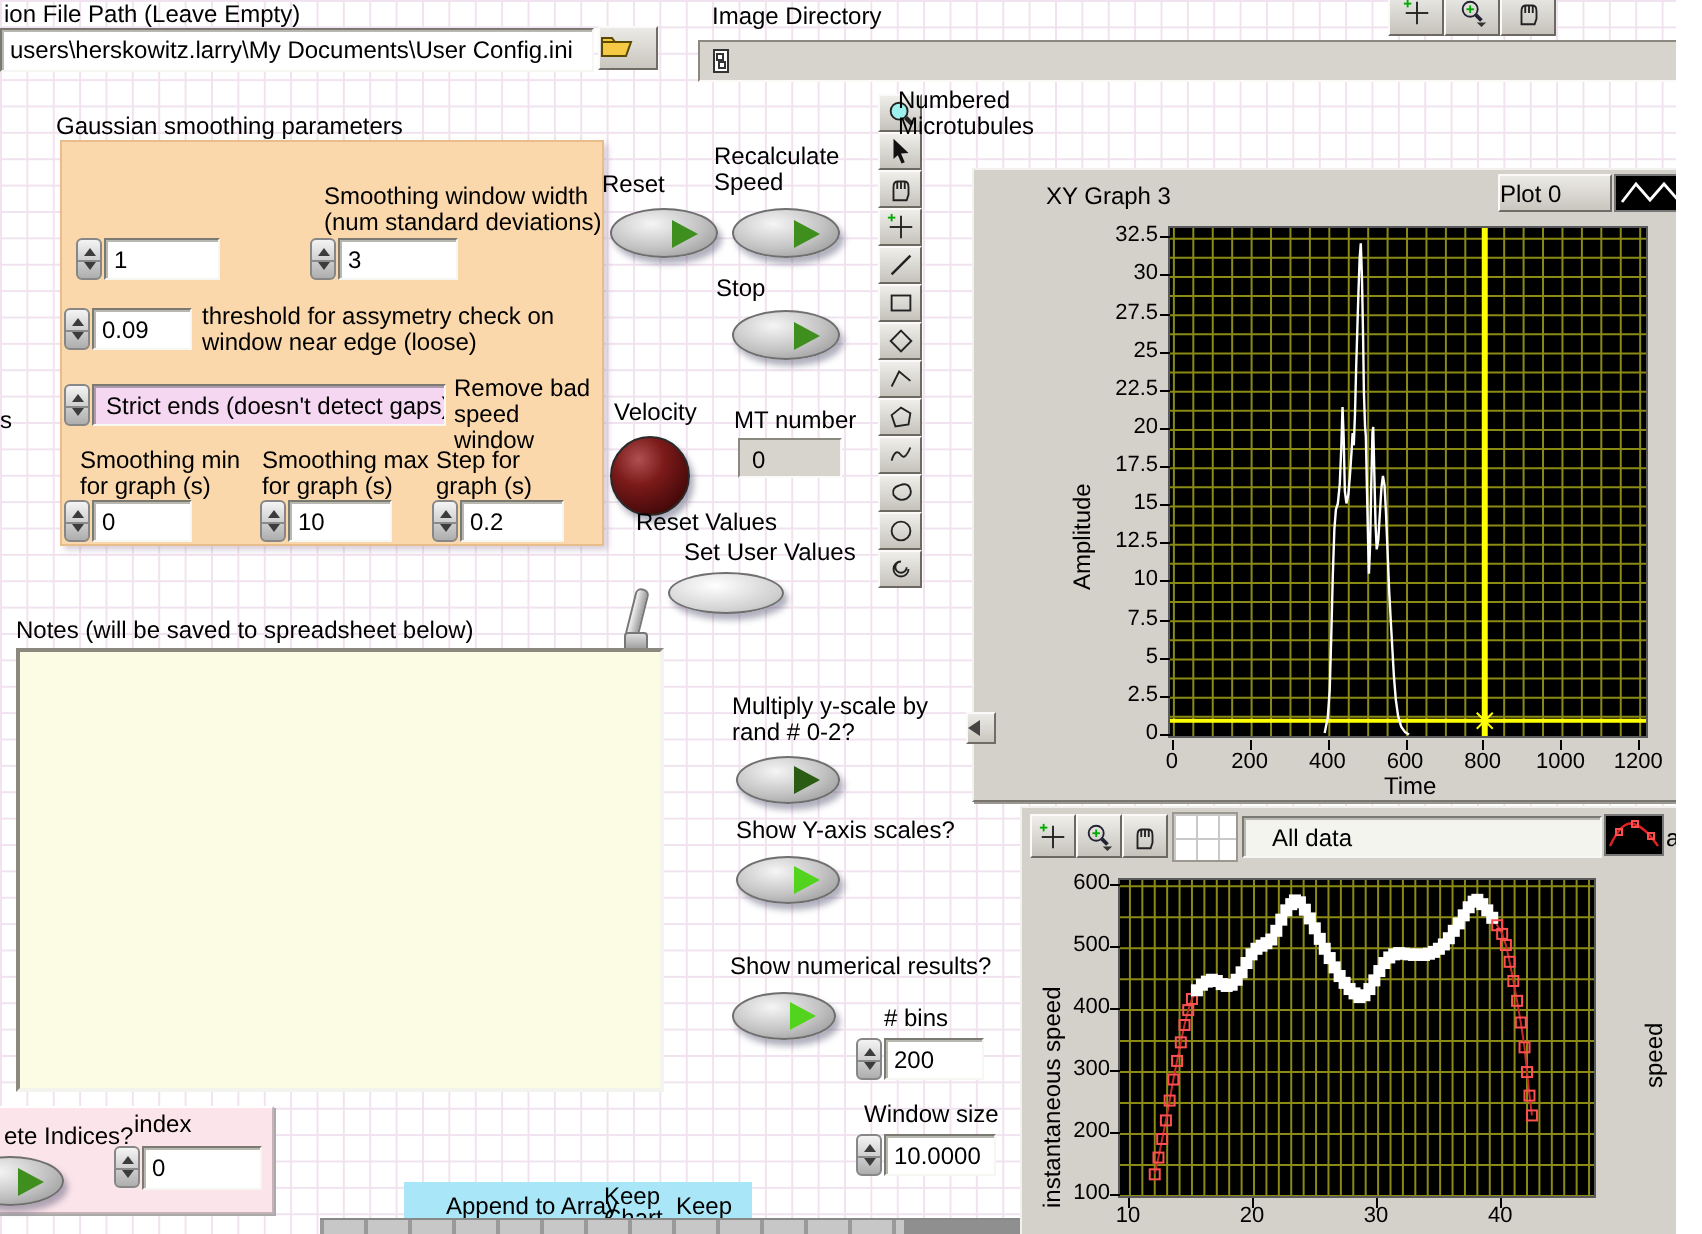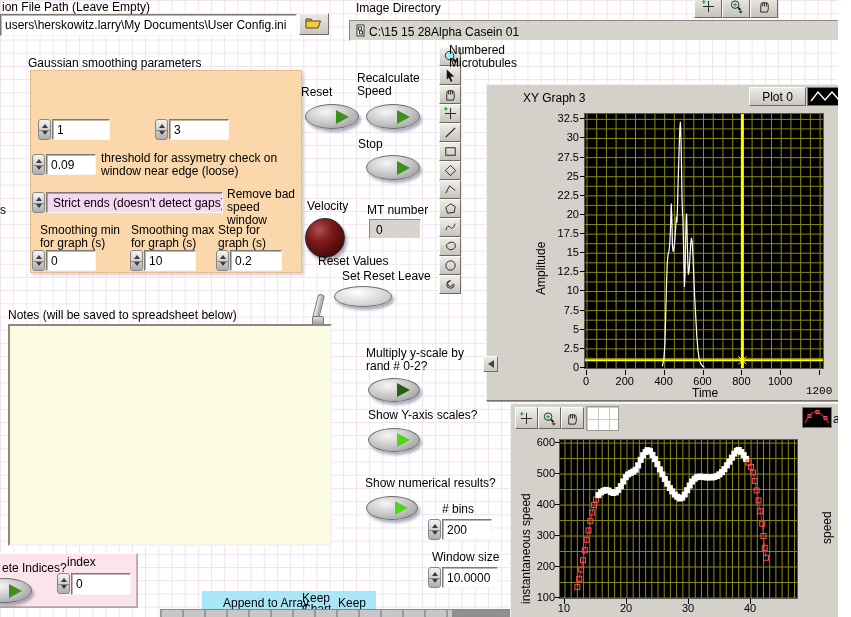--- a/index.html
+++ b/index.html
@@ -12,21 +12,21 @@
     background-size:13.2px 13.2px;}
   .abs{position:absolute}
   .lbl{position:absolute;white-space:nowrap;line-height:13px}
   .wrap{white-space:normal}
   
   .tf{position:absolute;background:#fff;border:1px solid;border-color:#7a7a72 #f6f6f2 #f6f6f2 #7a7a72;
       box-shadow:inset 1px 1px 0 #b8b8b0;padding:3px 3px 0 4px;white-space:nowrap;overflow:hidden}
   .disp{position:absolute;background:#d6d4cc;border:1px solid;border-color:#8a887f #fafaf6 #fafaf6 #8a887f;padding:3px 3px 0 6px;white-space:nowrap;overflow:hidden}
   
   .panel3d{position:absolute;background:#d4d1ca;border:1px solid;border-color:#f2f1ee #77756d #77756d #f2f1ee;box-shadow:1px 1px 0 #9a988f}
-  .raised{position:absolute;background:linear-gradient(#eceae6,#c9c6bf);border:1px solid;border-color:#fbfaf8 #6f6d66 #6f6d66 #fbfaf8;display:flex;align-items:center;justify-content:center}
+  .raised{position:absolute;background:linear-gradient(#eceae6,#c9c6bf);border:1px solid;border-color:#fbfaf8 #6f6d66 #6f6d66 #fbfaf8;display:flex;align-items:center;justify-content:flex-start}
   
   .spin{position:absolute;width:13px;height:21px;background:linear-gradient(#f4f4f4,#aeaeae);border:1px solid #878787;border-radius:3px}
   .spin::before,.spin::after{content:"";position:absolute;left:3px;border-left:3px solid transparent;border-right:3px solid transparent}
   .spin::before{top:4px;border-bottom:4px solid #3c3c3c}
   .spin::after{bottom:4px;border-top:4px solid #3c3c3c}
   .spin-mid{position:absolute;left:0;top:10px;width:11px;height:1px;background:#8a8a8a}
   
   .oval{position:absolute;border-radius:50%;background:radial-gradient(ellipse at 38% 30%,#f5f5f5,#c2c2c2 55%,#8d8d8d);
         border:1px solid #6f6f6f;box-shadow:2px 3px 3px rgba(80,80,110,.45)}
   .oval::after{content:"";position:absolute;right:18%;top:50%;transform:translateY(-50%);
@@ -81,21 +81,20 @@
 
   <div class="lbl" style="left:356px;top:2px">Image Directory</div>
   <div class="disp" style="left:349px;top:20px;width:502px;height:21px;display:flex;align-items:center;gap:4px">
     <span>
       <svg width="9" height="13" viewBox="0 0 9 13">
           <rect x="1" y="1" width="7" height="11" fill="#fff" stroke="#333"></rect>
           <rect x="2.5" y="3" width="3" height="3" fill="none" stroke="#333"></rect>
           <rect x="3.5" y="7" width="3" height="3" fill="none" stroke="#333"></rect>
         </svg>
     </span>
-    <span>C:\15 15 28Alpha Casein 01</span>
   </div>
 
   <div id="top-tools" class="abs" style="left:694px;top:-6px;height:24px;display:flex">
       <div class="toolbtn" style="width: 28px; height: 24px;">
         <span>
           <svg width="15" height="15" viewBox="0 0 16 16">
             <line x1="8" y1="2" x2="8" y2="14" stroke="#222"></line>
             <line x1="2" y1="8" x2="14" y2="8" stroke="#222"></line>
             <line x1="3" y1="1" x2="3" y2="5" stroke="#0a0"></line>
             <line x1="1" y1="3" x2="5" y2="3" stroke="#0a0"></line>
@@ -120,20 +119,21 @@
           </svg>
         </span>
       </div>
     </div>
 
   <div class="lbl" style="left:0;top:204px">s</div>
 
   <div class="lbl" style="left:28px;top:57px">Gaussian smoothing parameters</div>
   <div class="peach" style="left:30px;top:70px;width:272px;height:203px"></div>
 
+  <div class="lbl wrap" style="left:162px;top:92px;width:142px">Smoothing window width (num standard deviations)</div>
   <div class="spin" style="left:38px;top:119px">
       <span class="spin-mid"></span>
     </div>
   <div class="tf" style="left:52px;top:119px;width:58px;height:21px"><span>1</span></div>
   <div class="spin" style="left:155px;top:119px">
       <span class="spin-mid"></span>
     </div>
   <div class="tf" style="left:169px;top:119px;width:60px;height:21px"><span>3</span></div>
 
   <div class="spin" style="left:32px;top:154px">
@@ -171,21 +171,21 @@
   <div class="lbl" style="left:358px;top:138px">Stop</div>
   <div class="oval" style="left:366px;top:155px;width:54px;height:25px"></div>
 
   <div class="lbl" style="left:307px;top:200px">Velocity</div>
   <div class="led" style="left:305px;top:218px;width:40px;height:40px"></div>
 
   <div class="lbl" style="left:367px;top:204px">MT number</div>
   <div class="disp" style="left:369px;top:219px;width:52px;height:20px"><span>0</span></div>
 
   <div class="lbl" style="left:318px;top:255px">Reset Values</div>
-  <div class="lbl" style="left:342px;top:270px">Set Reset Leave</div>
+  <div class="lbl" style="left:342px;top:270px">Set User Values</div>
   <div class="lever" style="left:308px;top:286px;width:22px;height:40px">
       <span class="stick"></span>
       <span class="base"></span>
     </div>
   <div class="oval plain" style="left:334px;top:286px;width:58px;height:21px;background:radial-gradient(ellipse at 40% 30%,#fff,#cfcfcf 70%,#a8a8a8)"></div>
 
   <div class="lbl wrap" style="left:366px;top:347px;width:102px">Multiply y-scale by rand # 0-2?</div>
   <div class="oval dark" style="left:368px;top:378px;width:52px;height:24px"></div>
   <div class="lbl" style="left:368px;top:409px">Show Y-axis scales?</div>
   <div class="oval bright" style="left:368px;top:428px;width:52px;height:24px"></div>
@@ -433,21 +433,21 @@
       <div class="tick c" style="left: 137.8px; top: 291px;">200</div>
       <div class="dashX" style="left: 137.8px; top: 285px;"></div>
       <div class="tick c" style="left: 176.657px; top: 291px;">400</div>
       <div class="dashX" style="left: 176.657px; top: 285px;"></div>
       <div class="tick c" style="left: 215.514px; top: 291px;">600</div>
       <div class="dashX" style="left: 215.514px; top: 285px;"></div>
       <div class="tick c" style="left: 254.371px; top: 291px;">800</div>
       <div class="dashX" style="left: 254.371px; top: 285px;"></div>
       <div class="tick c" style="left: 293.229px; top: 291px;">1000</div>
       <div class="dashX" style="left: 293.229px; top: 285px;"></div>
-      <div class="tick c" style="left: 332.086px; top: 301px; font-family: Liberation Mono, monospace;">1200</div>
+      <div class="tick c" style="left: 332.086px; top: 291px;">1200</div>
       <div class="dashX" style="left: 332.086px; top: 285px;"></div>
     </div>
   <div class="raised" style="left:483px;top:356px;width:15px;height:16px">
     <span style="display:block;border-top:4px solid transparent;border-bottom:4px solid transparent;border-right:6px solid #444"></span>
   </div>
 
   <div id="sp-graph" class="panel3d" style="left:510px;top:403px;width:341px;height:214px;border-bottom:none">
     <div id="g2-tools" class="abs" style="left:4px;top:3px;display:flex">
         <div class="toolbtn" style="width: 23px; height: 22px;">
           <span>
@@ -472,20 +472,23 @@
         </div>
         <div class="toolbtn" style="width: 23px; height: 22px;">
           <span>
             <svg width="15" height="15" viewBox="0 0 16 16">
               <path d="M4,14 V7 q0,-3 2,-3 h4 q2,0 2,3 v4 l-1,3 z M6,4 v4 M8,4 v4 M10,4 v4" fill="none" stroke="#222"></path>
             </svg>
           </span>
         </div>
       </div>
     <div class="palettegrid" style="left:75px;top:2px;width:33px;height:25px"></div>
+    <div class="tf" style="left:110px;top:4px;width:180px;height:21px;background:#f4f4ee">
+      <span style="margin-left:10px">All data</span>
+    </div>
     <div class="legendbox" style="left:291px;top:3px;width:30px;height:21px">
       <svg width="28" height="19" viewBox="0 0 28 19">
         <path d="M2,15 Q8,2 14,4 Q20,6 26,15" fill="none" stroke="#dd2222" stroke-width="1.2"></path>
         <rect x="5" y="6.5" width="3" height="3" fill="none" stroke="#ff5050"></rect>
         <rect x="13" y="2.5" width="3" height="3" fill="none" stroke="#ff5050"></rect>
         <rect x="21" y="8.5" width="3" height="3" fill="none" stroke="#ff5050"></rect>
       </svg>
     </div>
     <div class="lbl" style="left:322px;top:9px">aph 2</div>
     <div class="vert lbl" style="left:9px;top:55px;height:145px">instantaneous speed</div>

